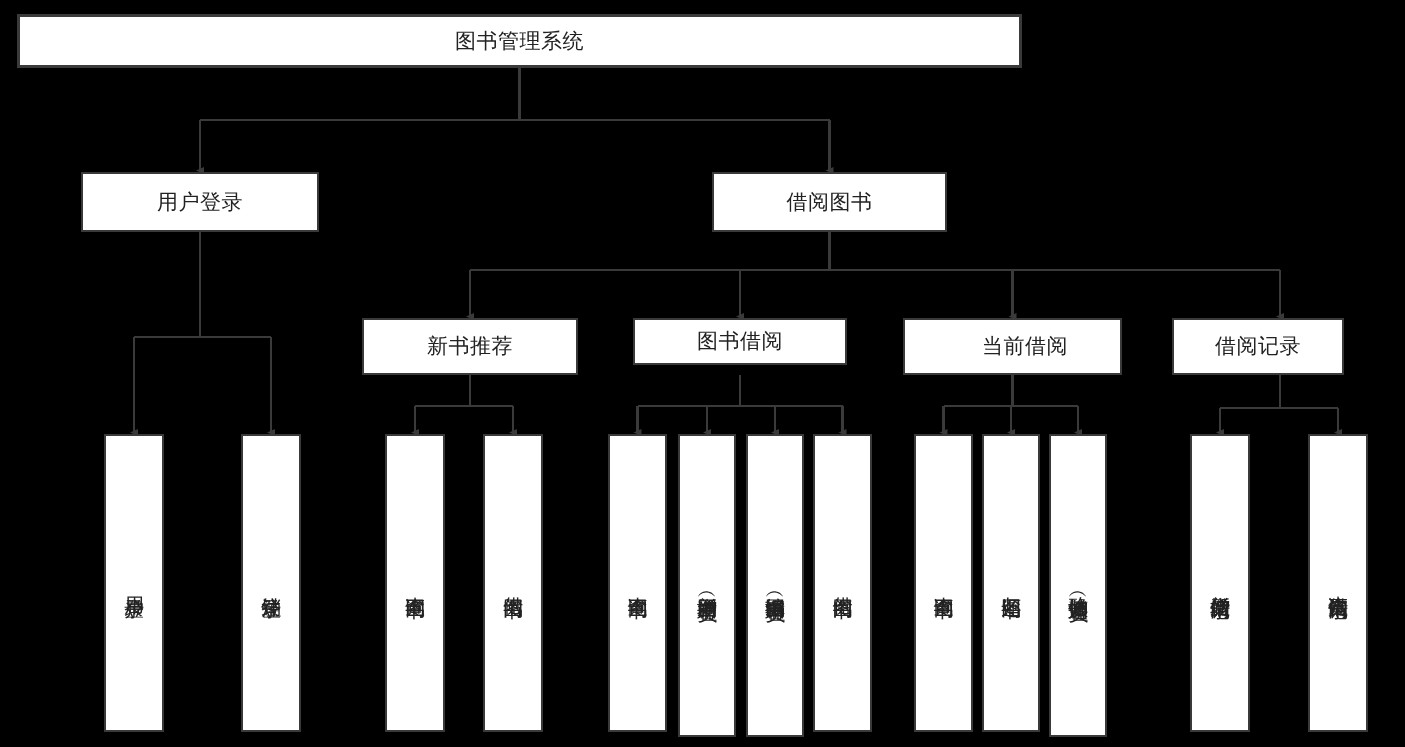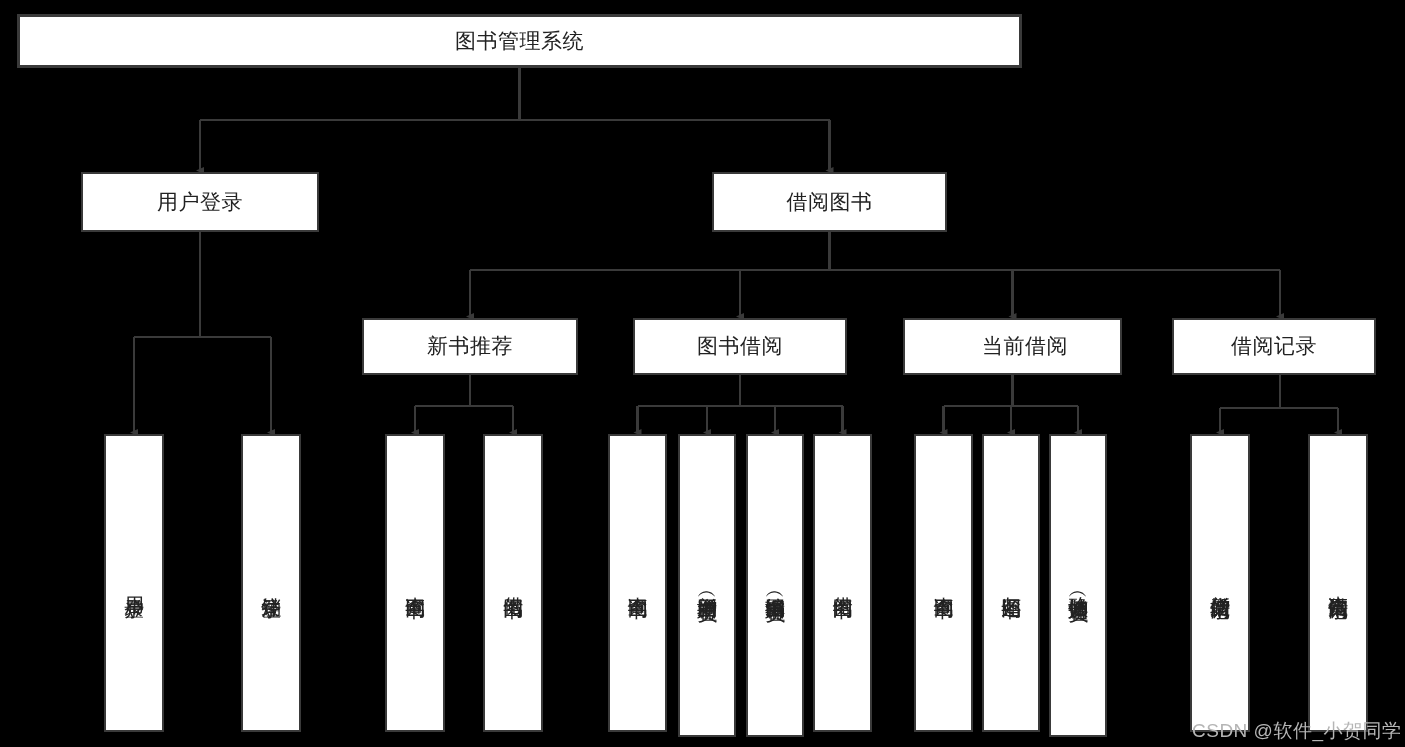--- a/index.html
+++ b/index.html
@@ -124,27 +124,27 @@
       </div>
       <div class="node" style="left: 81px; top: 172px; width: 238px; height: 60px;">
         <span class="node-label">用户登录</span>
       </div>
       <div class="node" style="left: 712px; top: 172px; width: 235px; height: 60px;">
         <span class="node-label">借阅图书</span>
       </div>
       <div class="node" style="left: 362px; top: 318px; width: 216px; height: 57px;">
         <span class="node-label">新书推荐</span>
       </div>
-      <div class="node" style="left: 633px; top: 318px; width: 214px; height: 57px;">
+      <div class="node" style="left: 633px; top: 318px; width: 214px; height: 47px;">
         <span class="node-label">图书借阅</span>
       </div>
       <div class="node" style="left: 903px; top: 318px; width: 219px; height: 57px; padding-left: 25px;">
         <span class="node-label">当前借阅</span>
       </div>
-      <div class="node" style="left: 1172px; top: 318px; width: 204px; height: 57px;">
+      <div class="node" style="left: 1172px; top: 318px; width: 172px; height: 57px;">
         <span class="node-label">借阅记录</span>
       </div>
       <div class="node leaf" style="left: 104px; top: 434px; width: 60px; height: 298px;">
         <span class="node-label">用户登录</span>
       </div>
       <div class="node leaf" style="left: 241px; top: 434px; width: 60px; height: 298px;">
         <span class="node-label">注销登录</span>
       </div>
       <div class="node leaf" style="left: 385px; top: 434px; width: 60px; height: 298px;">
         <span class="node-label">查询图书</span>
@@ -173,14 +173,13 @@
       <div class="node leaf" style="left: 1049px; top: 434px; width: 58px; height: 303px;">
         <span class="node-label">确认归还（管理员）</span>
       </div>
       <div class="node leaf" style="left: 1190px; top: 434px; width: 60px; height: 298px;">
         <span class="node-label">新增借阅记录</span>
       </div>
       <div class="node leaf" style="left: 1308px; top: 434px; width: 60px; height: 298px;">
         <span class="node-label">查询借阅记录</span>
       </div>
     </div>
-  <div class="watermark" style="left: 1192px; top: 718px;">CSDN @软件_小贺同学</div>
 </div>
 
 </body></html>

